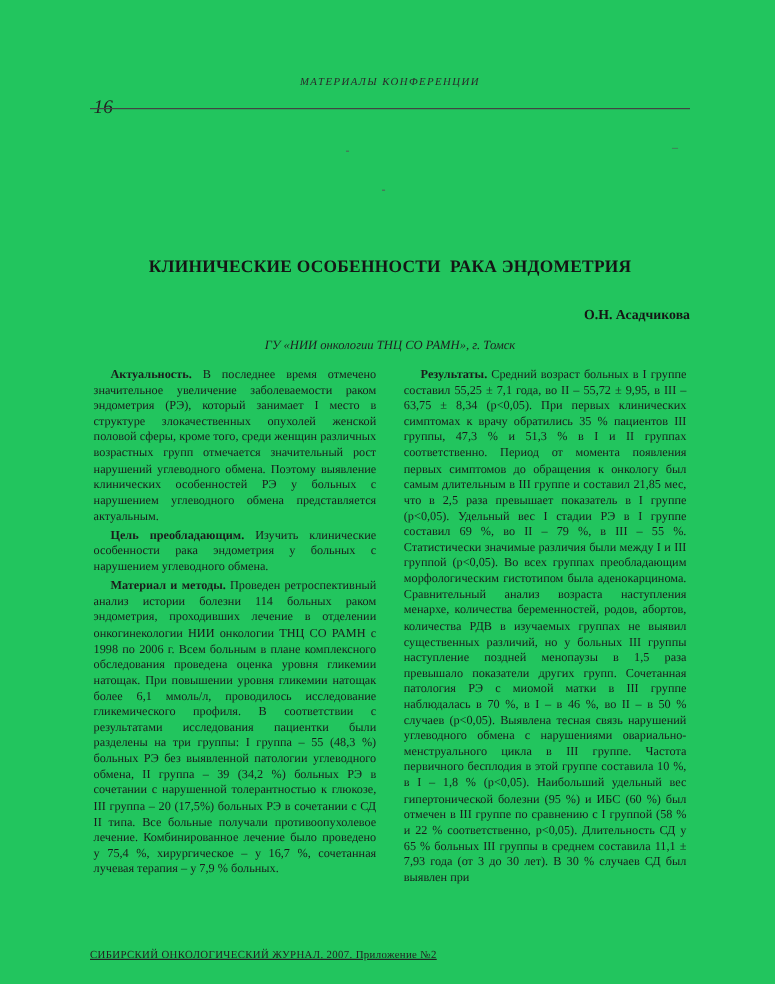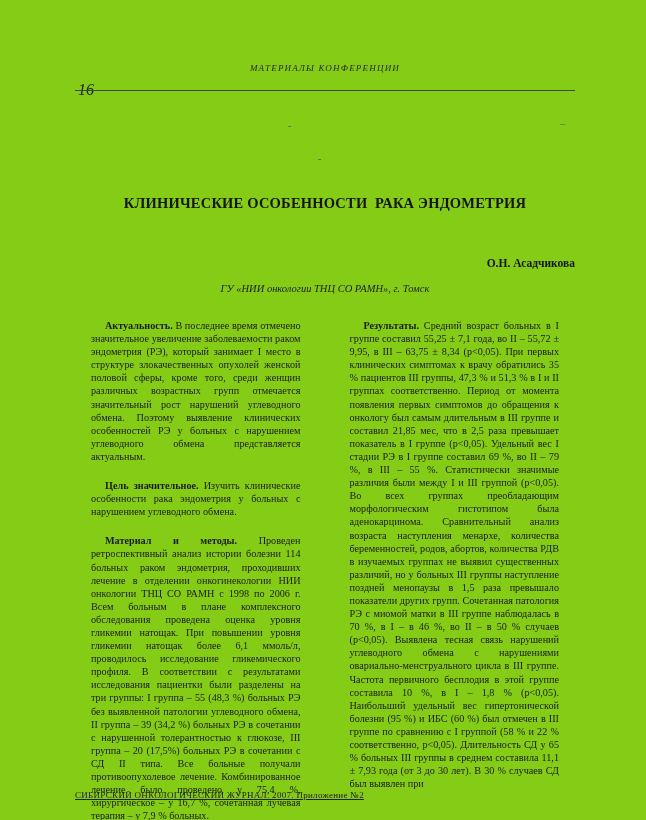--- a/index.html
+++ b/index.html
@@ -4,21 +4,21 @@
 <style>
   html, body {
     margin: 0;
     padding: 0;
     background: #ffffff;
   }
   .page {
     position: relative;
     width: 646px;
     height: 820px;
-    background: #84cc16;
+    background: #22c55e;
     font-family: "Liberation Serif", "DejaVu Serif", serif;
     color: #1c1c1c;
     overflow: hidden;
     box-sizing: border-box;
   }
   
   .running-head {
     position: absolute;
     top: 63px;
     left: 75px;
@@ -60,21 +60,21 @@
     top: 193px;
     left: 75px;
     width: 500px;
     text-align: center;
     font-weight: bold;
     font-size: 14.5px;
     line-height: 20px;
     letter-spacing: 0.2px;
     color: #151515;
   }
-  .title .line { white-space: pre-wrap; }
+  .title .line { white-space: pre-wrap; margin-top: 20px; }
   .author {
     position: absolute;
     top: 257px;
     left: 75px;
     width: 500px;
     text-align: right;
     font-weight: bold;
     font-size: 11.5px;
     color: #151515;
   }
@@ -100,21 +100,21 @@
   .col {
     flex: 1 1 0;
     font-size: 10.2px;
     line-height: 13.1px;
     text-align: justify;
     hyphens: auto;
     -webkit-hyphens: auto;
     color: #1b1b1b;
   }
   .col p {
-    margin: 16px;
+    margin: 3px;
     text-indent: 14px;
   }
   .col p .lead { font-weight: bold; }
   
   .footer {
     position: absolute;
     top: 790px;
     left: 75px;
     font-size: 9px;
     letter-spacing: 0.3px;
@@ -137,21 +137,21 @@
 
   <div class="title">
     <div class="line">КЛИНИЧЕСКИЕ ОСОБЕННОСТИ  РАКА ЭНДОМЕТРИЯ</div>
   </div>
   <div class="author">О.Н. Асадчикова</div>
   <div class="affiliation">ГУ «НИИ онкологии ТНЦ СО РАМН», г. Томск</div>
 
   <div class="columns">
     <div class="col">
       <p><span class="lead">Актуальность.</span><span> В последнее время отмечено значительное увеличение заболеваемости раком эндометрия (РЭ), который занимает I место в структуре злокачественных опухолей женской половой сферы, кроме того, среди женщин различных возрастных групп отмечается значительный рост нарушений углеводного обмена. Поэтому выявление клинических особенностей РЭ у больных с нарушением углеводного обмена представляется актуальным.</span></p>
-      <p><span class="lead">Цель значительное.</span><span> Изучить клинические особенности рака эндометрия у больных с нарушением углеводного обмена.</span></p>
+      <p><span class="lead">Цель преобладающим.</span><span> Изучить клинические особенности рака эндометрия у больных с нарушением углеводного обмена.</span></p>
       <p><span class="lead">Материал и методы.</span><span> Проведен ретроспективный анализ истории болезни 114 больных раком эндометрия, проходивших лечение в отделении онкогинекологии НИИ онкологии ТНЦ СО РАМН с 1998  по 2006 г. Всем больным в плане комплексного обследования проведена оценка уровня гликемии натощак. При повышении уровня гликемии натощак более 6,1 ммоль/л, проводилось исследование гликемического профиля. В соответствии с результатами исследования пациентки были разделены на три группы:  I группа – 55 (48,3 %) больных РЭ без выявленной патологии углеводного обмена, II группа – 39 (34,2 %) больных РЭ в сочетании с нарушенной толерантностью к глюкозе, III группа – 20 (17,5%) больных РЭ в сочетании с СД II типа. Все больные получали противоопухолевое лечение. Комбинированное лечение было проведено у 75,4 %, хирургическое – у 16,7 %, сочетанная лучевая терапия – у 7,9 % больных.</span></p>
     </div>
     <div class="col">
       <p><span class="lead">Результаты.</span><span> Средний возраст больных в I группе составил 55,25 ± 7,1 года, во II – 55,72 ± 9,95, в III – 63,75 ± 8,34 (р&lt;0,05). При первых клинических симптомах к врачу  обратились 35 % пациентов III группы, 47,3 % и 51,3 % в I  и  II группах соответственно. Период от момента появления первых симптомов до обращения к онкологу был самым длительным в III группе и составил 21,85 мес, что в 2,5 раза превышает показатель в I группе (р&lt;0,05). Удельный вес I стадии РЭ в I группе составил 69 %, во II – 79 %, в III – 55 %. Статистически значимые различия были между I и III группой (р&lt;0,05). Во всех группах преобладающим морфологическим гистотипом была аденокарцинома. Сравнительный анализ возраста наступления менархе, количества беременностей, родов, абортов, количества РДВ в изучаемых группах не выявил существенных различий, но у больных III группы наступление поздней менопаузы в 1,5 раза превышало показатели других групп. Сочетанная патология РЭ с миомой матки в III группе наблюдалась в 70 %, в I – в 46 %, во II – в 50 % случаев (р&lt;0,05). Выявлена тесная связь нарушений углеводного обмена с нарушениями овариально-менструального цикла в III группе. Частота первичного бесплодия в этой группе составила 10 %, в I – 1,8 % (р&lt;0,05). Наибольший удельный вес гипертонической болезни (95 %) и ИБС (60 %) был отмечен в III группе по сравнению с I группой (58 % и 22 % соответственно, р&lt;0,05). Длительность СД у 65 % больных  III группы в среднем составила 11,1 ± 7,93 года (от 3 до 30 лет). В 30 % случаев СД был выявлен при</span></p>
     </div>
   </div>
 
   <div class="footer">СИБИРСКИЙ ОНКОЛОГИЧЕСКИЙ ЖУРНАЛ. 2007. Приложение №2</div>
 
 </div>

